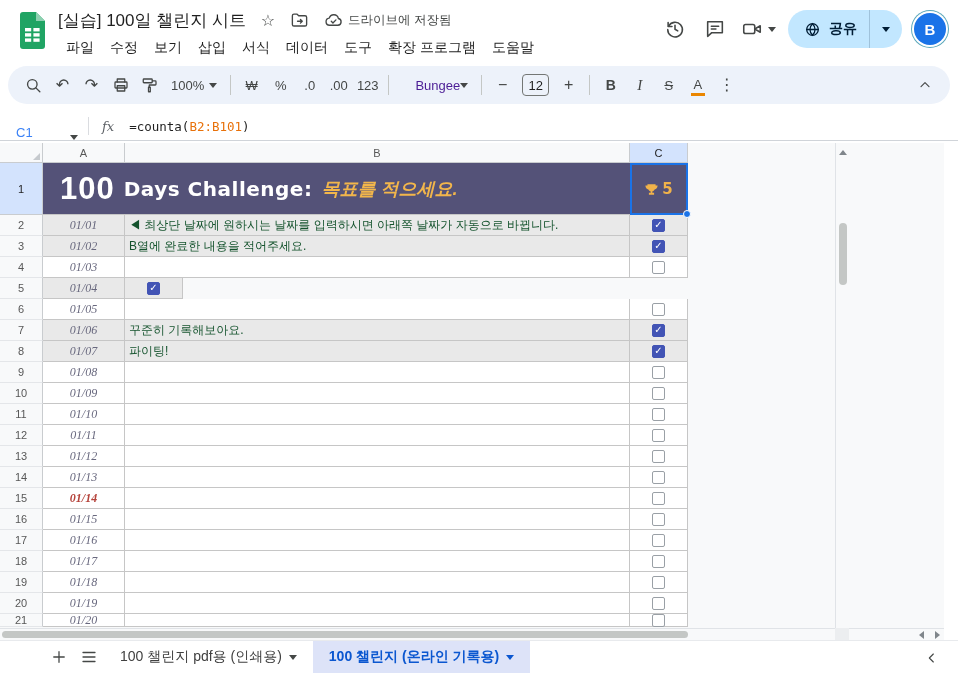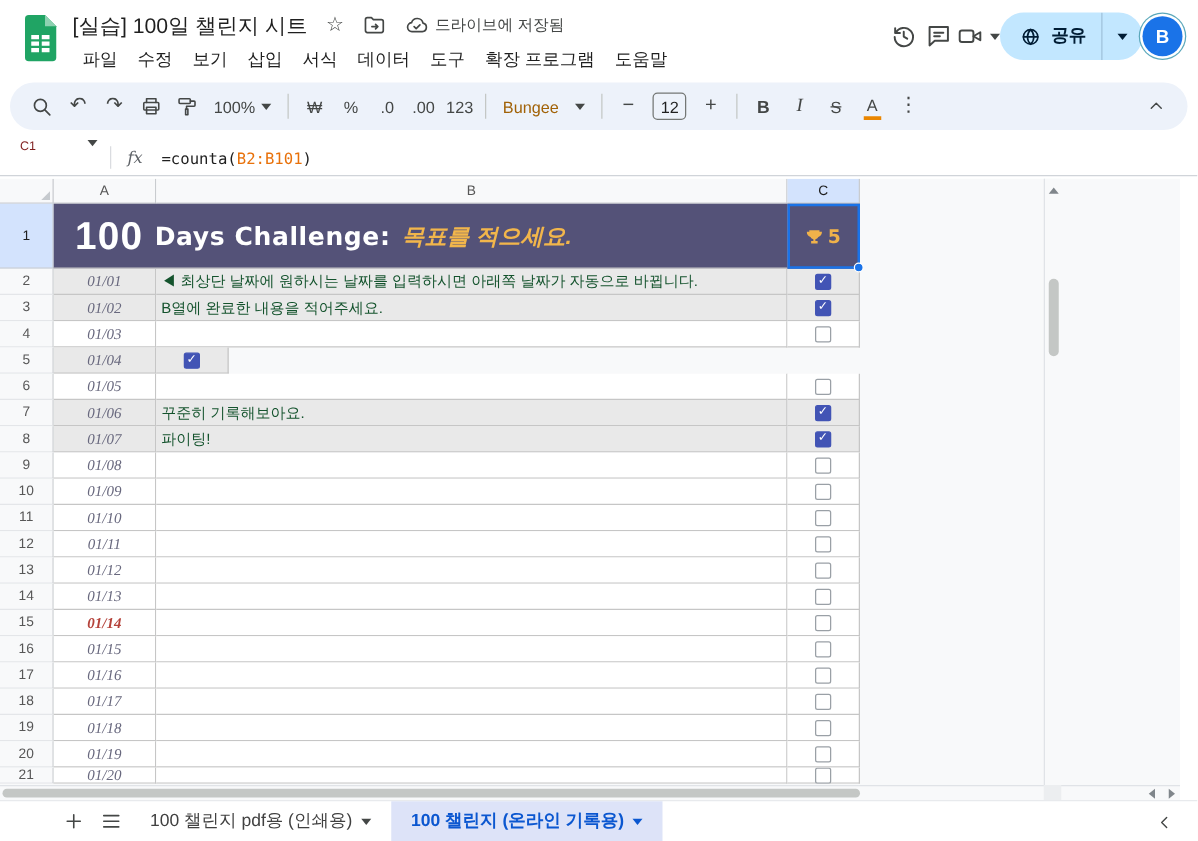--- a/index.html
+++ b/index.html
@@ -17,53 +17,53 @@
   .topbar{position:absolute;left:0;top:0;width:958px;height:62px;background:#fff}
   .sheets-logo{position:absolute;left:18px;top:11px}
   .doc-block{position:absolute;left:58px;top:7px}
   .doc-title-row{display:flex;align-items:center;gap:12px;height:27px}
   .doc-title{font-size:17px;color:#1f1f1f;white-space:nowrap}
   .title-ic{display:flex;align-items:center;justify-content:center;width:20px;height:20px}
   .star-g{font-size:16px;color:#444746;line-height:1}
   .saved{display:flex;align-items:center;gap:5px;font-size:12.5px;color:#444746;margin-left:2px;white-space:nowrap}
   .menubar{display:flex;margin-top:2px}
   .menu-item{font-size:14px;color:#1f1f1f;padding:3px 8px;border-radius:6px;white-space:nowrap;cursor:default}
-  .top-right{position:absolute;right:12px;top:10px;display:flex;align-items:center;}
+  .top-right{position:absolute;right:12px;top:10px;display:flex;align-items:center;gap:12px}
   .tr-icon{width:28px;height:28px;display:flex;align-items:center;justify-content:center}
   .cam-group{display:flex;align-items:center;gap:5px}
   .share{display:flex;align-items:center;height:38px;background:#c2e7ff;border-radius:20px;color:#001d35;overflow:hidden}
   .share-main{display:flex;gap:8px;padding:0 12px 0 16px;align-items:center;font-size:14px;font-weight:bold;height:100%}
   .share-caret{display:flex;align-items:center;justify-content:center;padding:0 12px;height:100%;border-left:1px solid rgba(0,29,53,.18)}
   .share-caret .tri-down{border-top-color:#001d35}
   .avatar{width:32px;height:32px;border-radius:50%;background:#1a73e8;color:#fff;font-weight:bold;font-size:15px;
     display:flex;align-items:center;justify-content:center;box-shadow:0 0 0 2px #fff,0 0 0 3px #5ba8bb}
 
   
   .toolbar{position:absolute;left:8px;top:66px;width:942px;height:38px;background:#edf2fa;border-radius:19px;
     display:flex;align-items:center;padding:0 12px;gap:2px}
   .tb{height:28px;min-width:27px;display:flex;align-items:center;justify-content:center;border-radius:4px;
     color:#444746;font-size:13px;white-space:nowrap}
   .tb-sep{width:1px;height:20px;background:#c4c7c5;margin:0 5px}
   .glyph16{font-size:16px;line-height:1}
   .zoom{gap:5px;padding:0 6px}
-  .fontname{width:78px;justify-content:space-between;padding:0 6px;color:#a16207}
+  .fontname{width:78px;justify-content:flex-end;padding:0 6px;color:#4c1d95}
   .fs-box{width:27px;height:22px;border:1px solid #747775;border-radius:4px;display:flex;align-items:center;
     justify-content:center;font-size:13px;color:#1f1f1f;margin:0 4px}
   .b-bold{font-weight:bold;font-size:14px}
   .b-italic{font-family:"Liberation Serif",serif;font-style:italic;font-size:15px}
   .b-strike{text-decoration:line-through;font-size:13px}
   .b-color{flex-direction:column;gap:2px;line-height:1;font-size:13px;padding-top:3px}
   .color-bar{width:14px;height:3px;background:#ea8600}
   .tb-spacer{flex:1}
 
   
   .formula-bar{position:absolute;left:0;top:112px;width:958px;height:29px;background:#fff;
     border-bottom:1px solid #d0d4d9;display:flex;align-items:center}
-  .namebox{width:88px;display:flex;align-items:flex-start;justify-content:space-between;
-    padding:0 10px 0 16px;font-size:10px;color:#7f1d1d;height:100%}
+  .namebox{width:88px;display:flex;align-items:flex-end;justify-content:space-between;
+    padding:0 10px 0 16px;font-size:13px;color:#3b82f6;height:100%}
   .fb-sep{width:1px;height:18px;background:#dadce0}
   .fx{font-family:"DejaVu Serif",serif;font-style:italic;color:#5f6368;font-size:13px;margin:0 15px 0 13px}
   .formula{font-family:"DejaVu Sans Mono",monospace;font-size:12.5px;color:#1f1f1f}
   .formula .rng{color:#e8710a}
 
   
   .grid{position:absolute;left:0;top:143px;width:944px;height:485px;background:#f8f9fa;overflow:hidden}
   .colhdr{position:absolute;top:0;left:0;height:20px;display:flex;width:944px}
   .ch{height:20px;border-right:1px solid #c9cccf;border-bottom:1px solid #c9cccf;background:#f8f9fa;
     font-size:11px;color:#575757;display:flex;align-items:center;justify-content:center}

